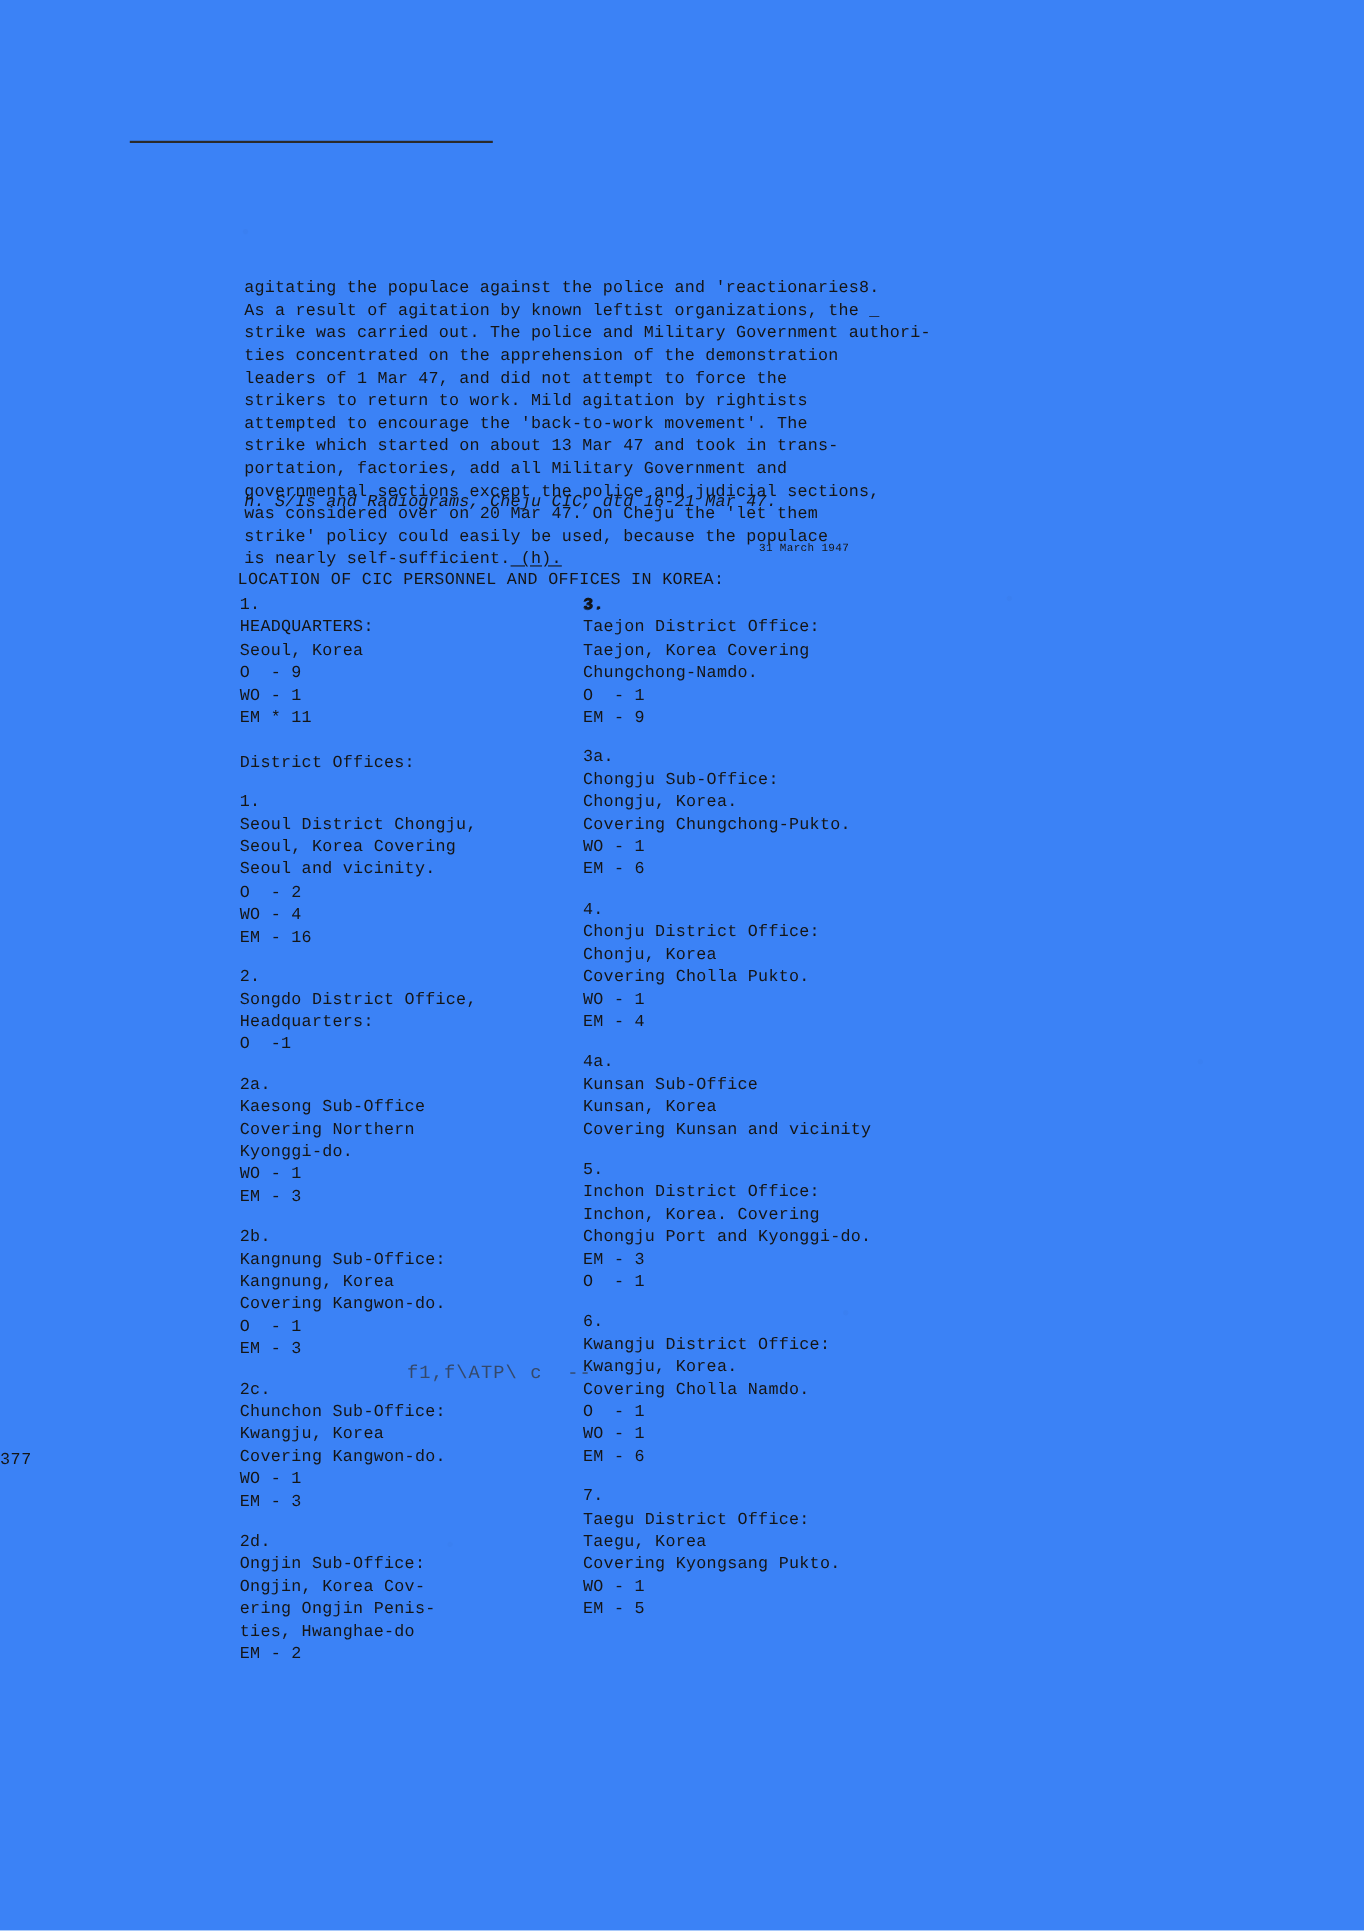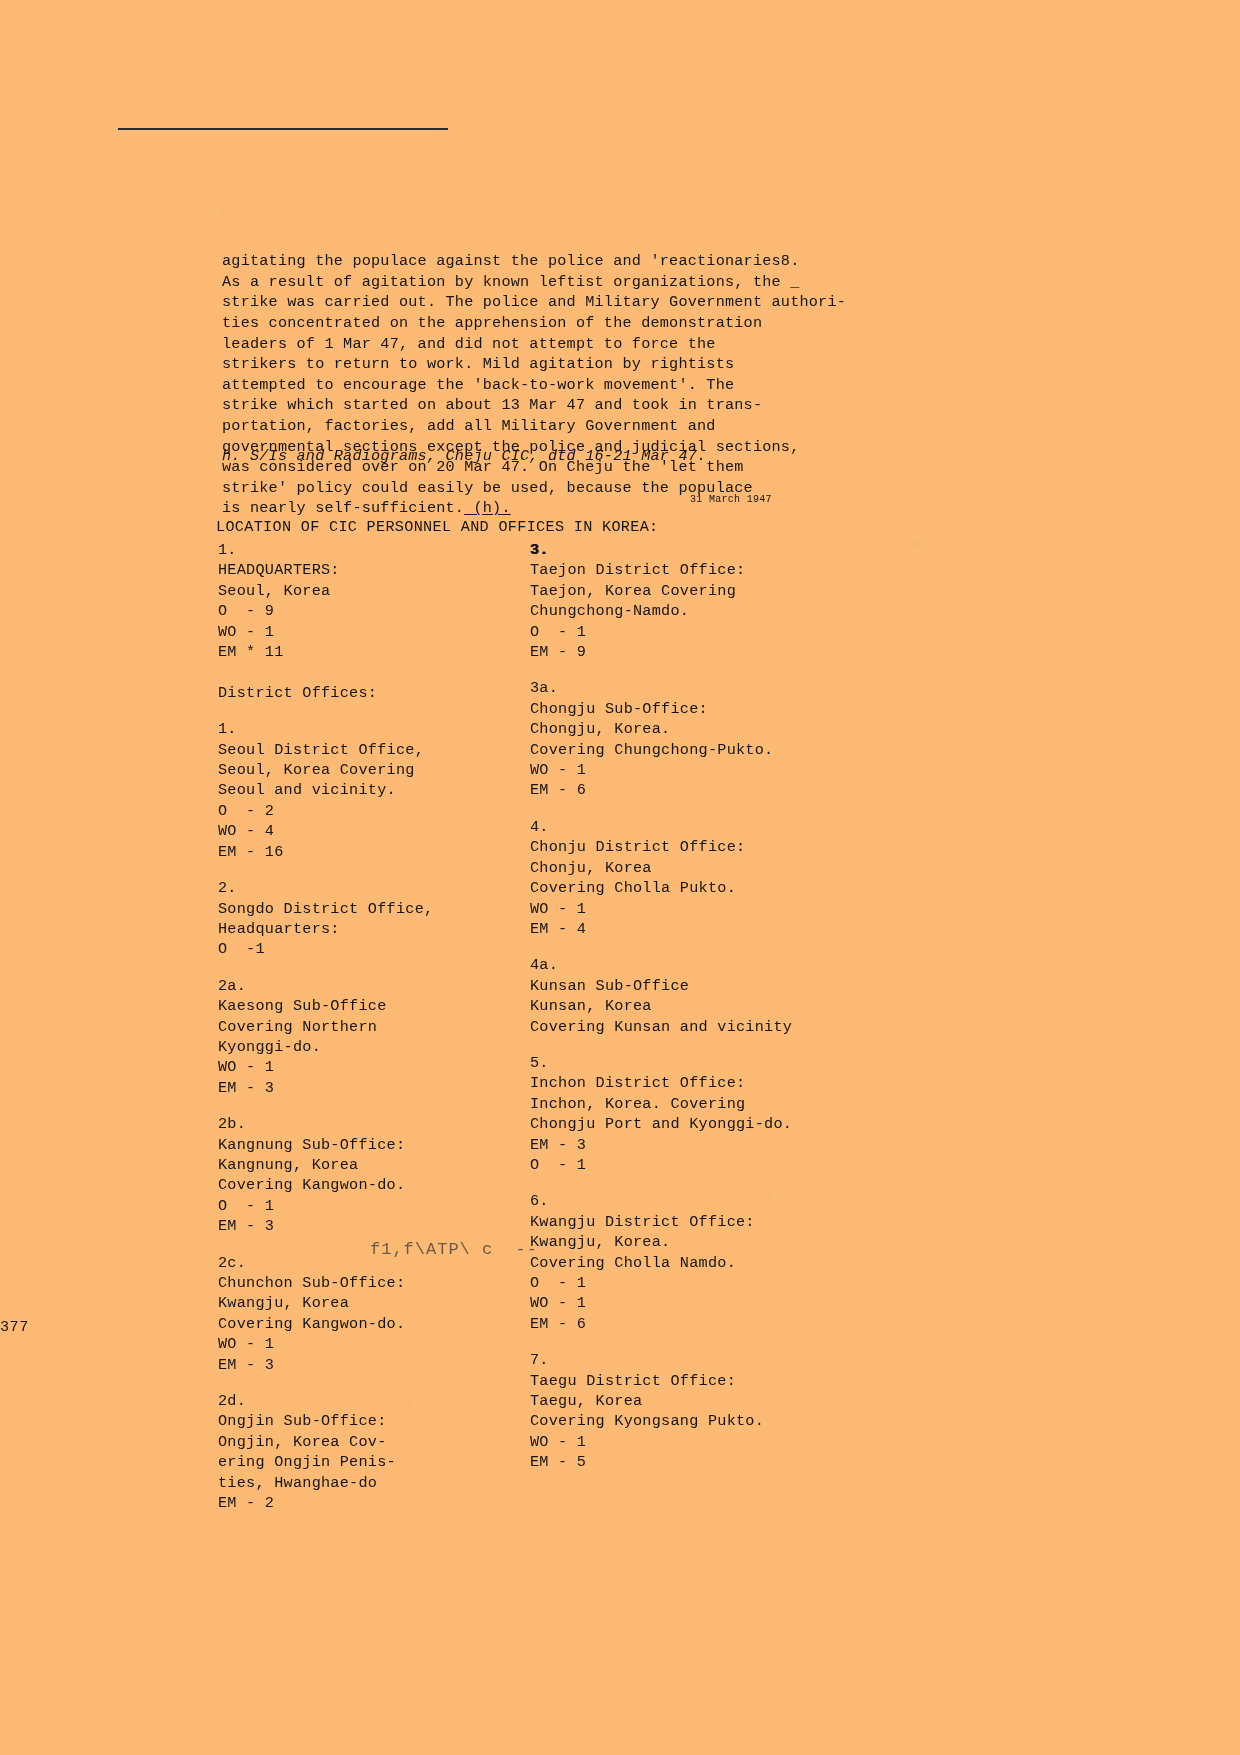--- a/index.html
+++ b/index.html
@@ -6,21 +6,21 @@
   html, body {
     margin: 0;
     padding: 0;
     background: #ffffff;
   }
   .page {
     position: relative;
     width: 1240px;
     height: 1755px;
     margin: 0 auto;
-    background: #fdba74;
+    background: #3b82f6;
     overflow: hidden;
     font-family: "Liberation Mono", "DejaVu Sans Mono", monospace;
     color: #151515;
   }
   
   .scan-noise {
     position: absolute;
     inset: 0;
     pointer-events: none;
     background:
@@ -145,21 +145,21 @@
   </div>
 
   <div class="footnote">h. S/Is and Radiograms, Cheju CIC, dtd 16-21 Mar 47.</div>
 
   <div class="doc-date">31 March 1947</div>
 
   <div class="section-heading">LOCATION OF CIC PERSONNEL AND OFFICES IN KOREA:</div>
 
   <div class="col col-left">
       <div class="entry"><span class="num">1.</span><span class="lines"><span class="ln">HEADQUARTERS:</span><span class="ln">Seoul, Korea</span><span class="ln">O  - 9</span><span class="ln">WO - 1</span><span class="ln">EM * 11</span><span class="ln">&nbsp;</span><span class="ln">District Offices:</span></span></div>
-      <div class="entry"><span class="num">1.</span><span class="lines"><span class="ln">Seoul District Office,</span><span class="ln">Seoul, Korea Covering</span><span class="ln">Seoul and vicinity.</span><span class="ln">O  - 2</span><span class="ln">WO - 4</span><span class="ln">EM - 16</span></span></div>
+      <div class="entry"><span class="num">1.</span><span class="lines"><span class="ln">Seoul District Chongju,</span><span class="ln">Seoul, Korea Covering</span><span class="ln">Seoul and vicinity.</span><span class="ln">O  - 2</span><span class="ln">WO - 4</span><span class="ln">EM - 16</span></span></div>
       <div class="entry"><span class="num">2.</span><span class="lines"><span class="ln">Songdo District Office,</span><span class="ln">Headquarters:</span><span class="ln">O  -1</span></span></div>
       <div class="entry"><span class="num">2a.</span><span class="lines"><span class="ln">Kaesong Sub-Office</span><span class="ln">Covering Northern</span><span class="ln">Kyonggi-do.</span><span class="ln">WO - 1</span><span class="ln">EM - 3</span></span></div>
       <div class="entry"><span class="num">2b.</span><span class="lines"><span class="ln">Kangnung Sub-Office:</span><span class="ln">Kangnung, Korea</span><span class="ln">Covering Kangwon-do.</span><span class="ln">O  - 1</span><span class="ln">EM - 3</span></span></div>
       <div class="entry"><span class="num">2c.</span><span class="lines"><span class="ln">Chunchon Sub-Office:</span><span class="ln">Kwangju, Korea</span><span class="ln">Covering Kangwon-do.</span><span class="ln">WO - 1</span><span class="ln">EM - 3</span></span></div>
       <div class="entry"><span class="num">2d.</span><span class="lines"><span class="ln">Ongjin Sub-Office:</span><span class="ln">Ongjin, Korea Cov-</span><span class="ln">ering Ongjin Penis-</span><span class="ln">ties, Hwanghae-do</span><span class="ln">EM - 2</span></span></div>
     </div>
   <div class="col col-right">
       <div class="entry"><span class="num smudge-num">3.</span><span class="lines"><span class="ln">Taejon District Office:</span><span class="ln">Taejon, Korea Covering</span><span class="ln">Chungchong-Namdo.</span><span class="ln">O  - 1</span><span class="ln">EM - 9</span></span></div>
       <div class="entry"><span class="num">3a.</span><span class="lines"><span class="ln">Chongju Sub-Office:</span><span class="ln">Chongju, Korea.</span><span class="ln">Covering Chungchong-Pukto.</span><span class="ln">WO - 1</span><span class="ln">EM - 6</span></span></div>
       <div class="entry"><span class="num">4.</span><span class="lines"><span class="ln">Chonju District Office:</span><span class="ln">Chonju, Korea</span><span class="ln">Covering Cholla Pukto.</span><span class="ln">WO - 1</span><span class="ln">EM - 4</span></span></div>

